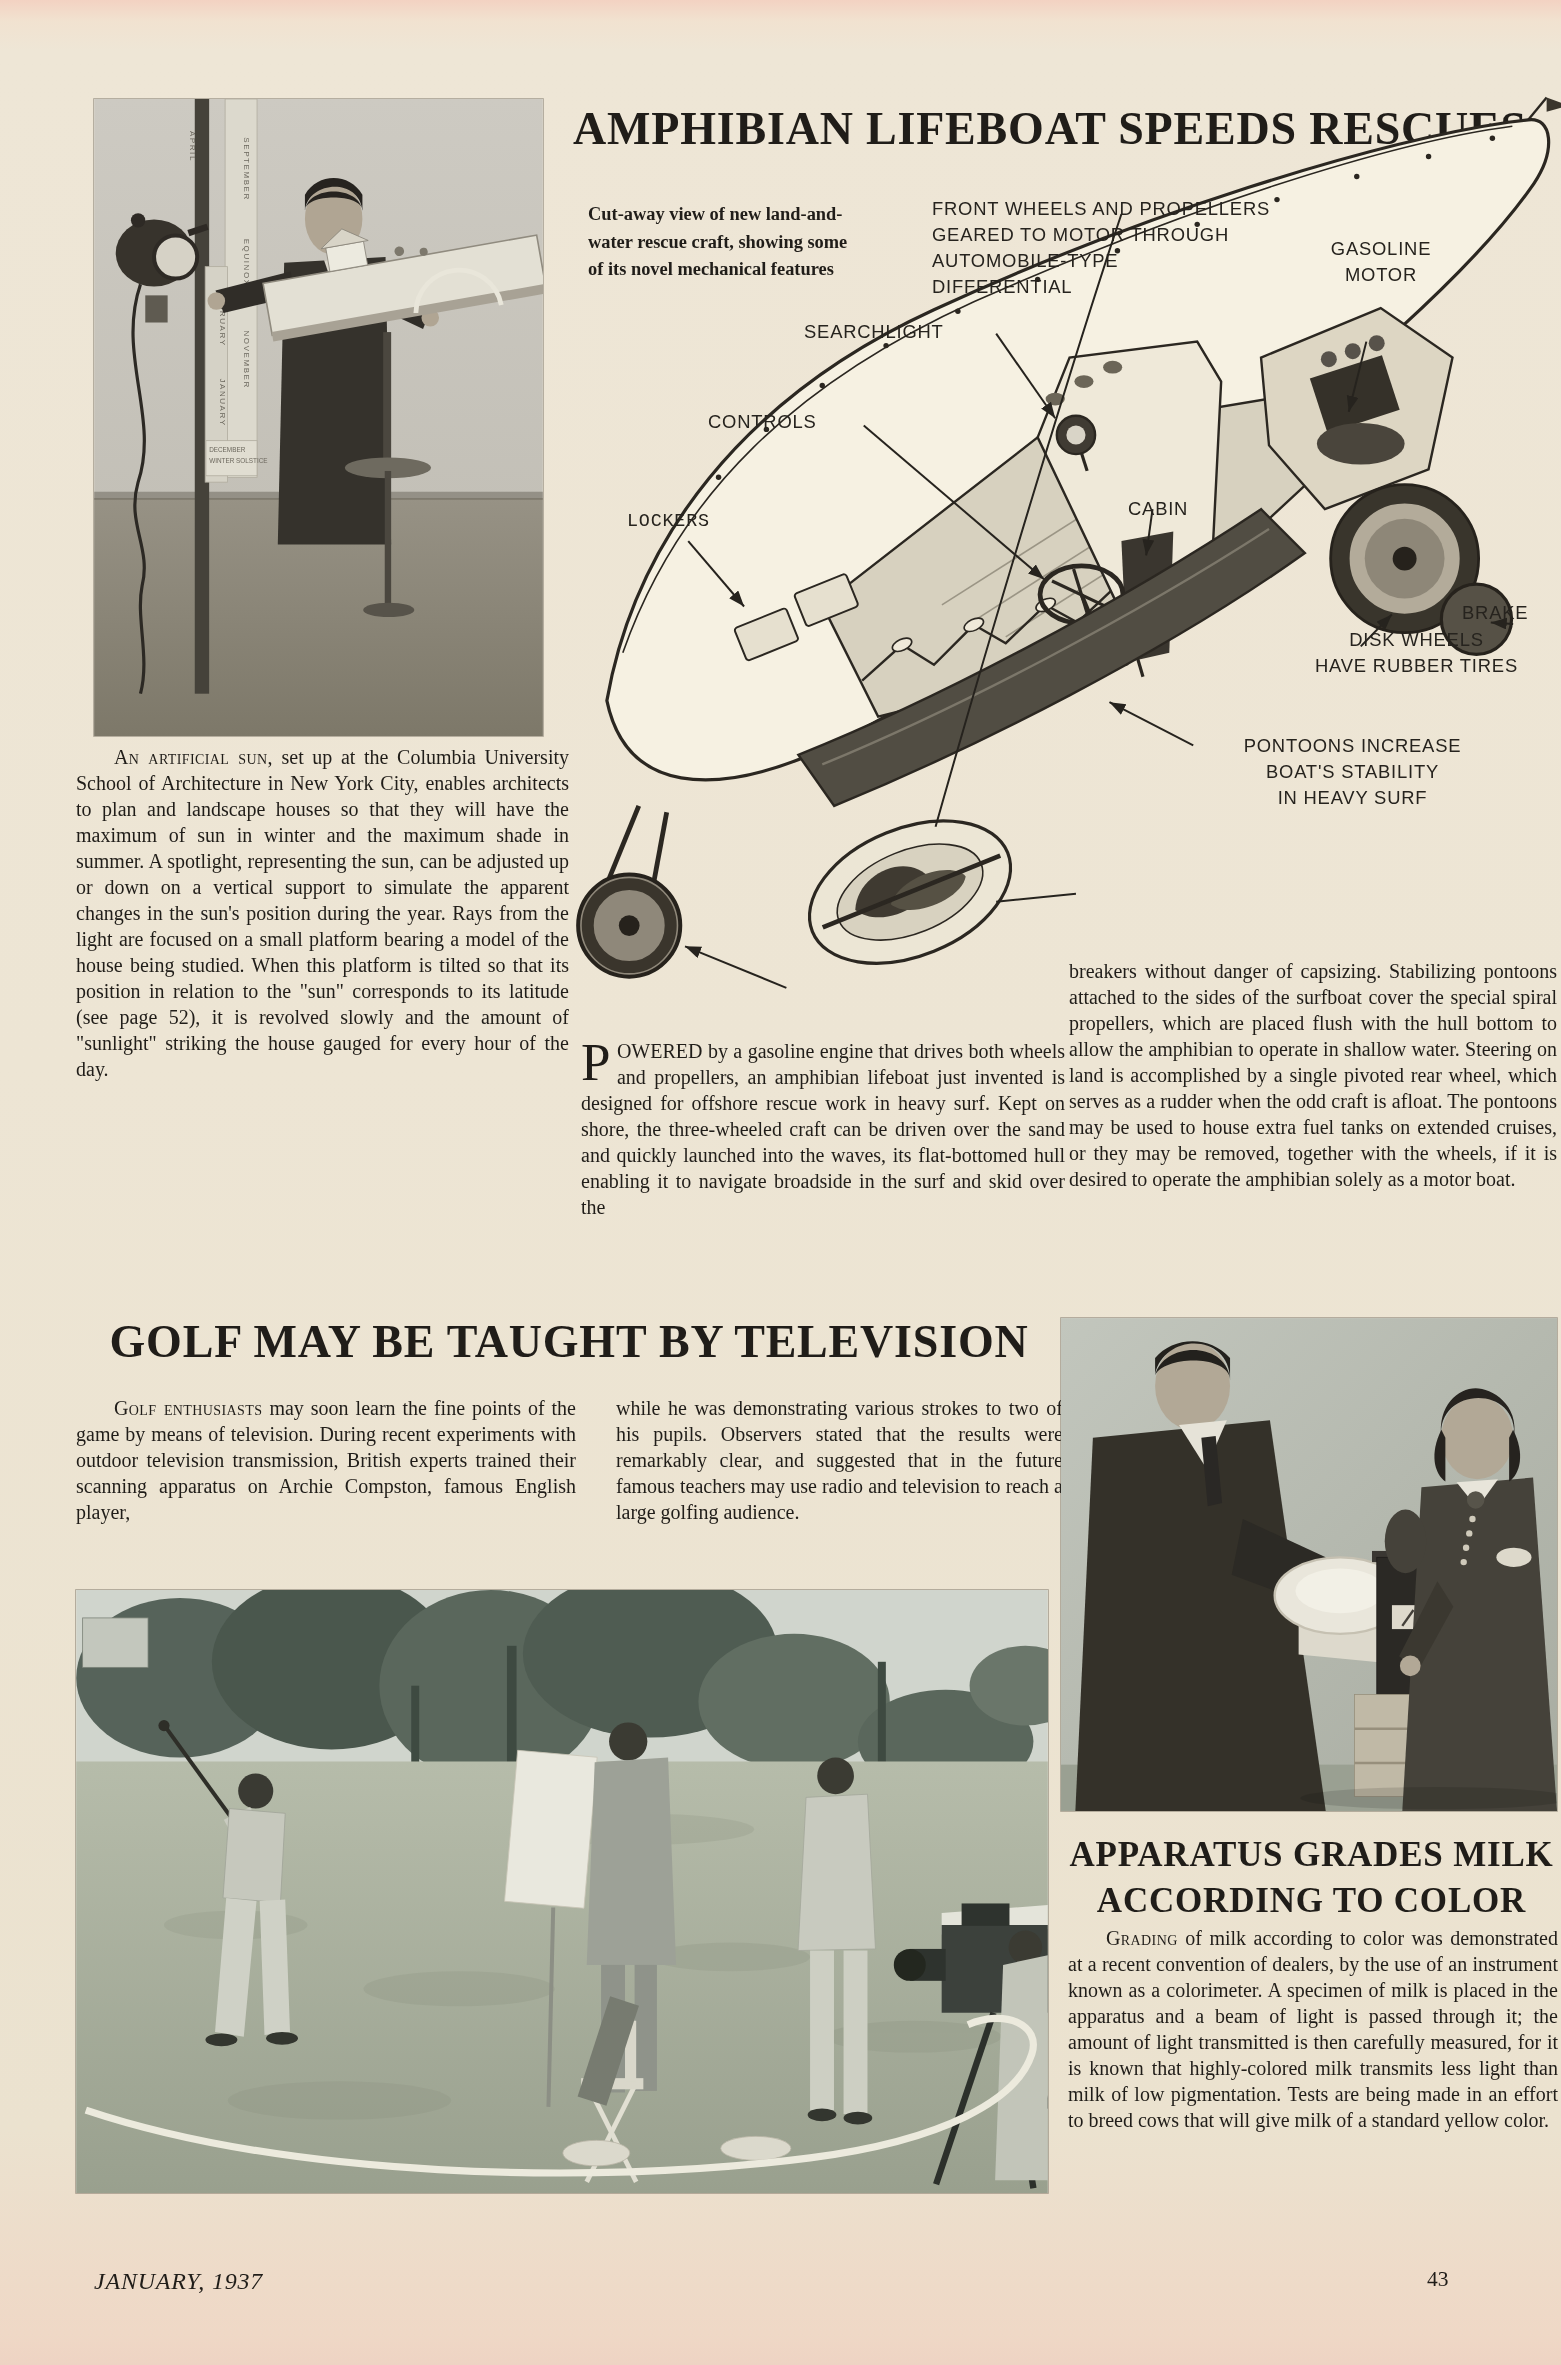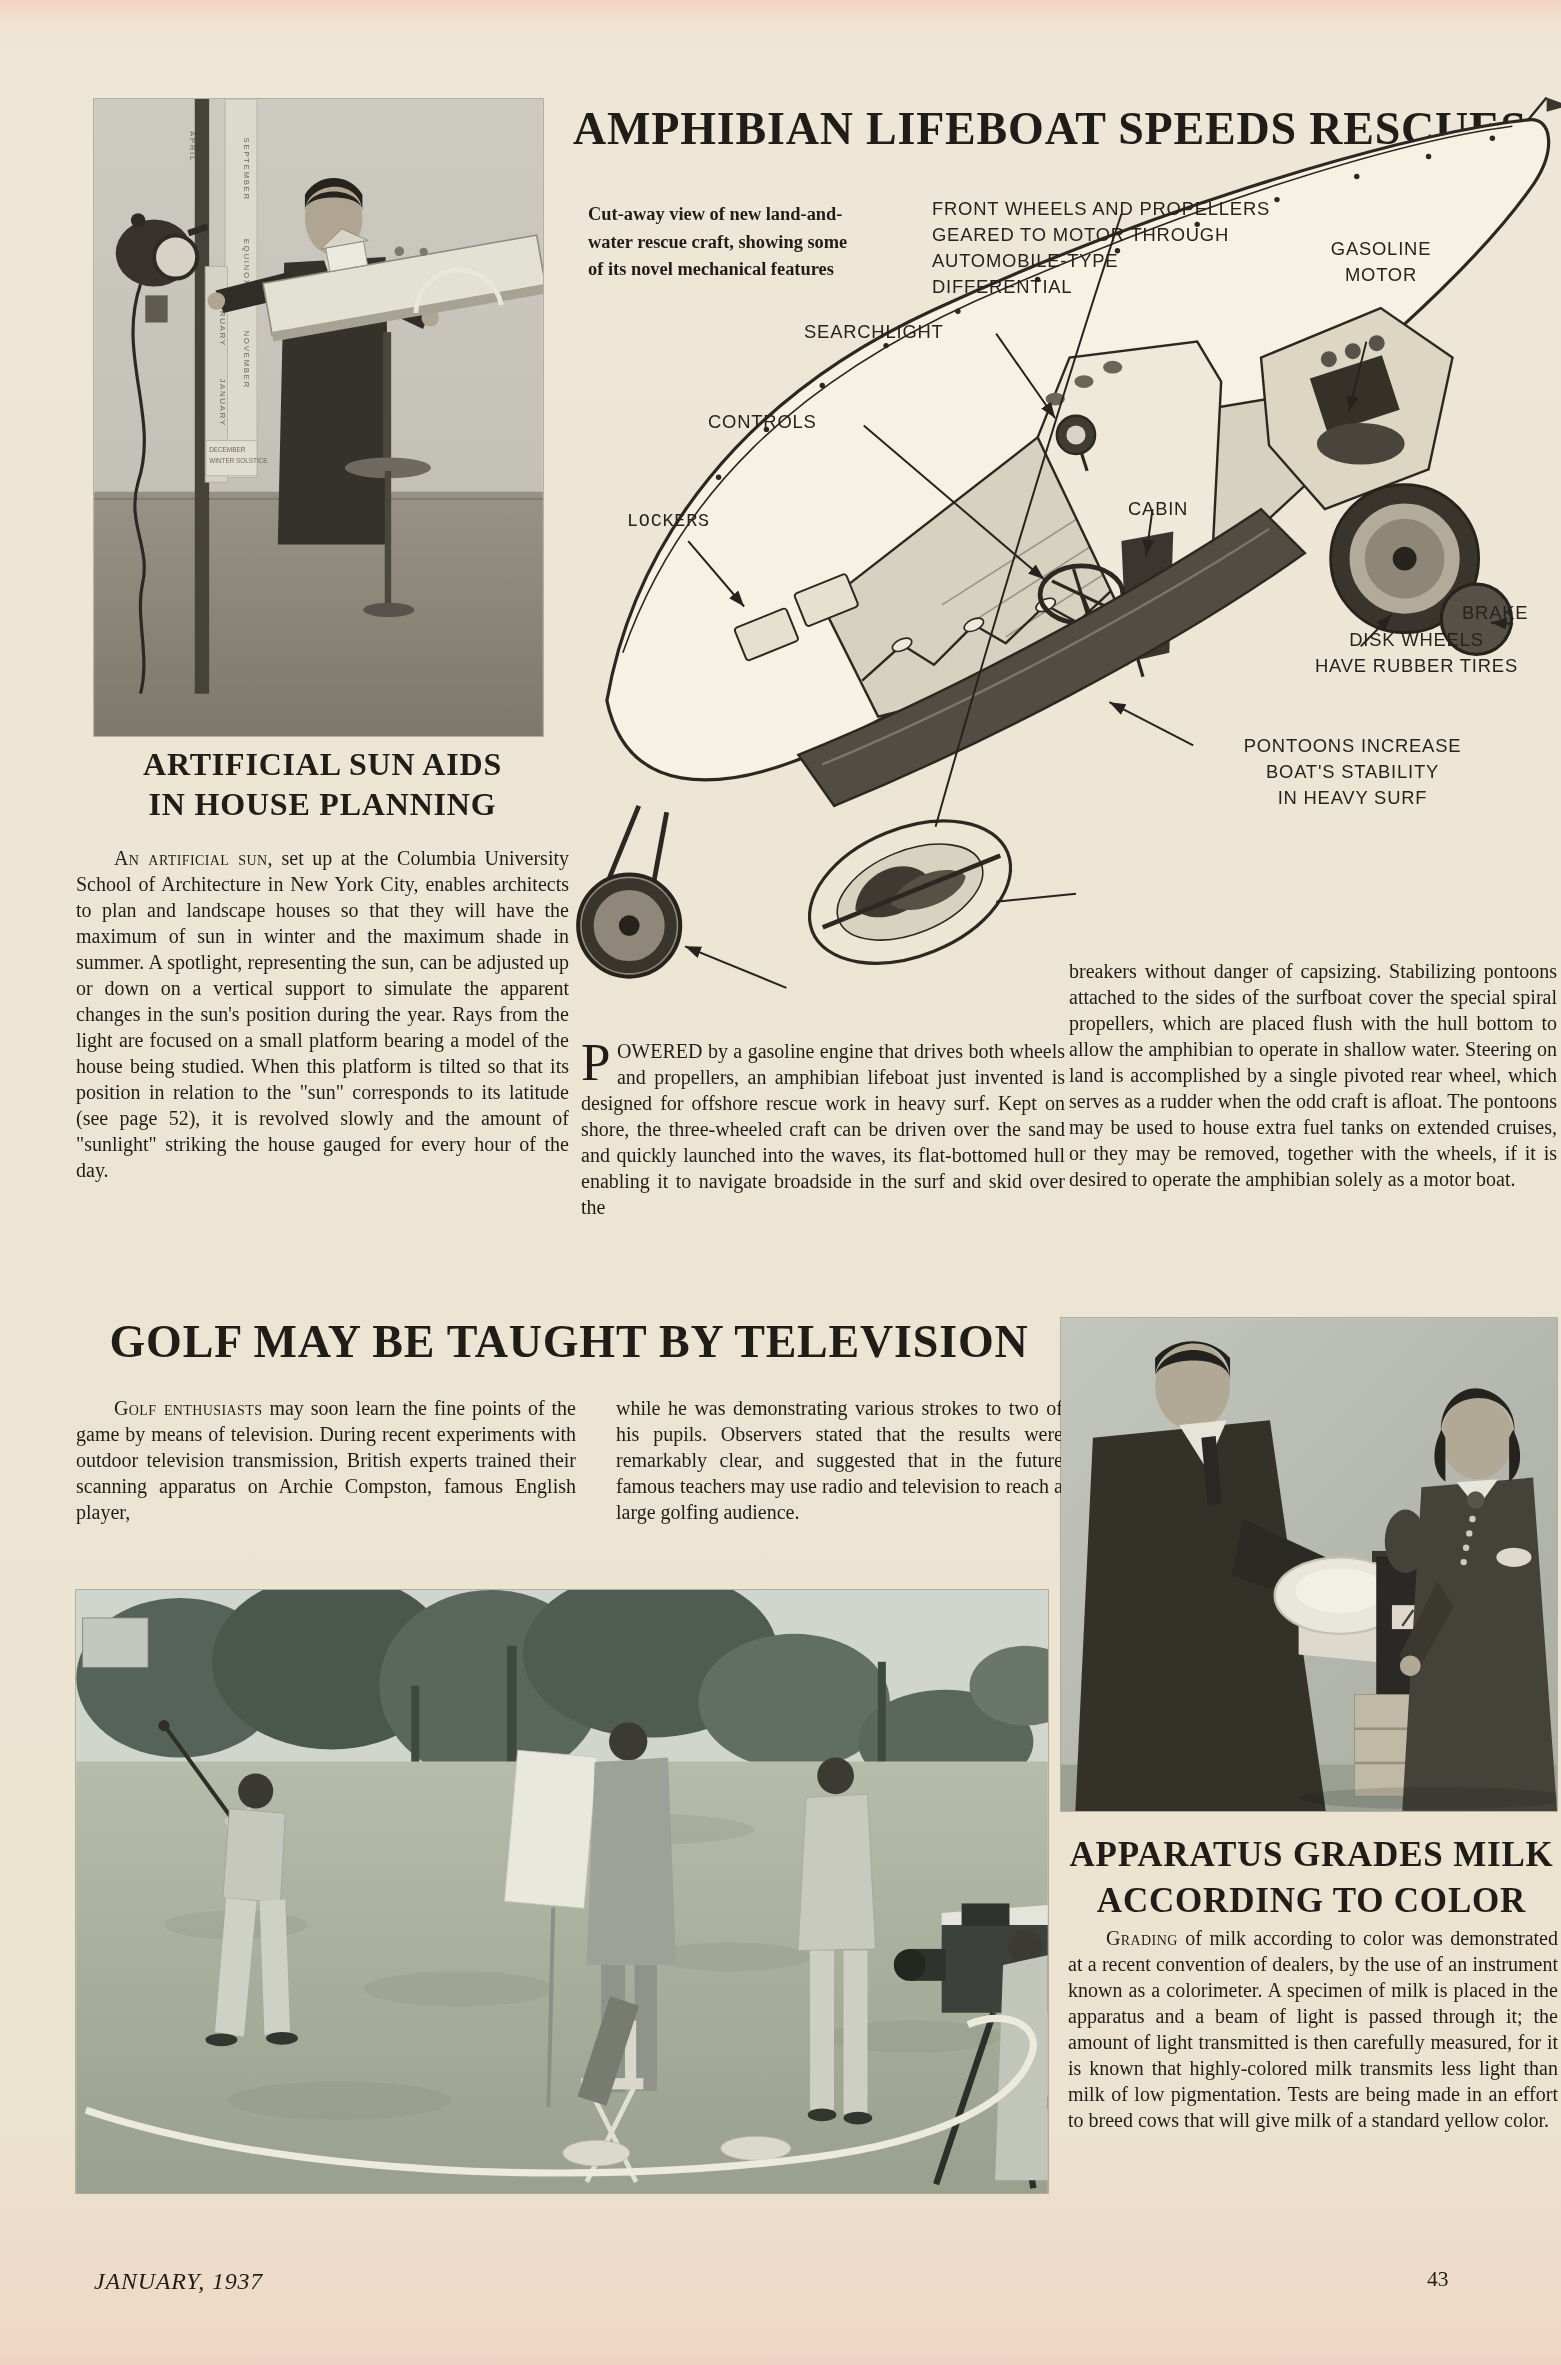--- a/index.html
+++ b/index.html
@@ -283,22 +283,20 @@
   <div class="cut-label lbl-cabin">CABIN</div>
   <div class="cut-label lbl-brake">BRAKE</div>
   <div class="cut-label lbl-lockers">LOCKERS</div>
   <div class="cut-label lbl-diskwheels">DISK WHEELS
 HAVE RUBBER TIRES</div>
   <div class="cut-label lbl-pontoons">PONTOONS INCREASE
 BOAT'S STABILITY
 IN HEAVY SURF</div>
 
   <section class="col sun-col">
-    <h2>ARTIFICIAL SUN AIDS
-IN HOUSE PLANNING</h2>
     <p class="indent"><span class="lead">An artificial sun,</span><span> set up at the Columbia University School of Architecture in New York City, enables architects to plan and landscape houses so that they will have the maximum of sun in winter and the maximum shade in summer. A spotlight, representing the sun, can be adjusted up or down on a vertical support to simulate the apparent changes in the sun's position during the year. Rays from the light are focused on a small platform bearing a model of the house being studied. When this platform is tilted so that its position in relation to the "sun" corresponds to its latitude (see page 52), it is revolved slowly and the amount of "sunlight" striking the house gauged for every hour of the day.</span></p>
   </section>
 
   <section class="col powered-col">
     <p><span class="dropcap">P</span><span>OWERED by a gasoline engine that drives both wheels and propellers, an amphibian lifeboat just invented is designed for offshore rescue work in heavy surf. Kept on shore, the three-wheeled craft can be driven over the sand and quickly launched into the waves, its flat-bottomed hull enabling it to navigate broadside in the surf and skid over the</span></p>
   </section>
   <section class="col cont-col">
     <p>breakers without danger of capsizing. Stabilizing pontoons attached to the sides of the surfboat cover the special spiral propellers, which are placed flush with the hull bottom to allow the amphibian to operate in shallow water. Steering on land is accomplished by a single pivoted rear wheel, which serves as a rudder when the odd craft is afloat. The pontoons may be used to house extra fuel tanks on extended cruises, or they may be removed, together with the wheels, if it is desired to operate the amphibian solely as a motor boat.</p>
   </section>
 

